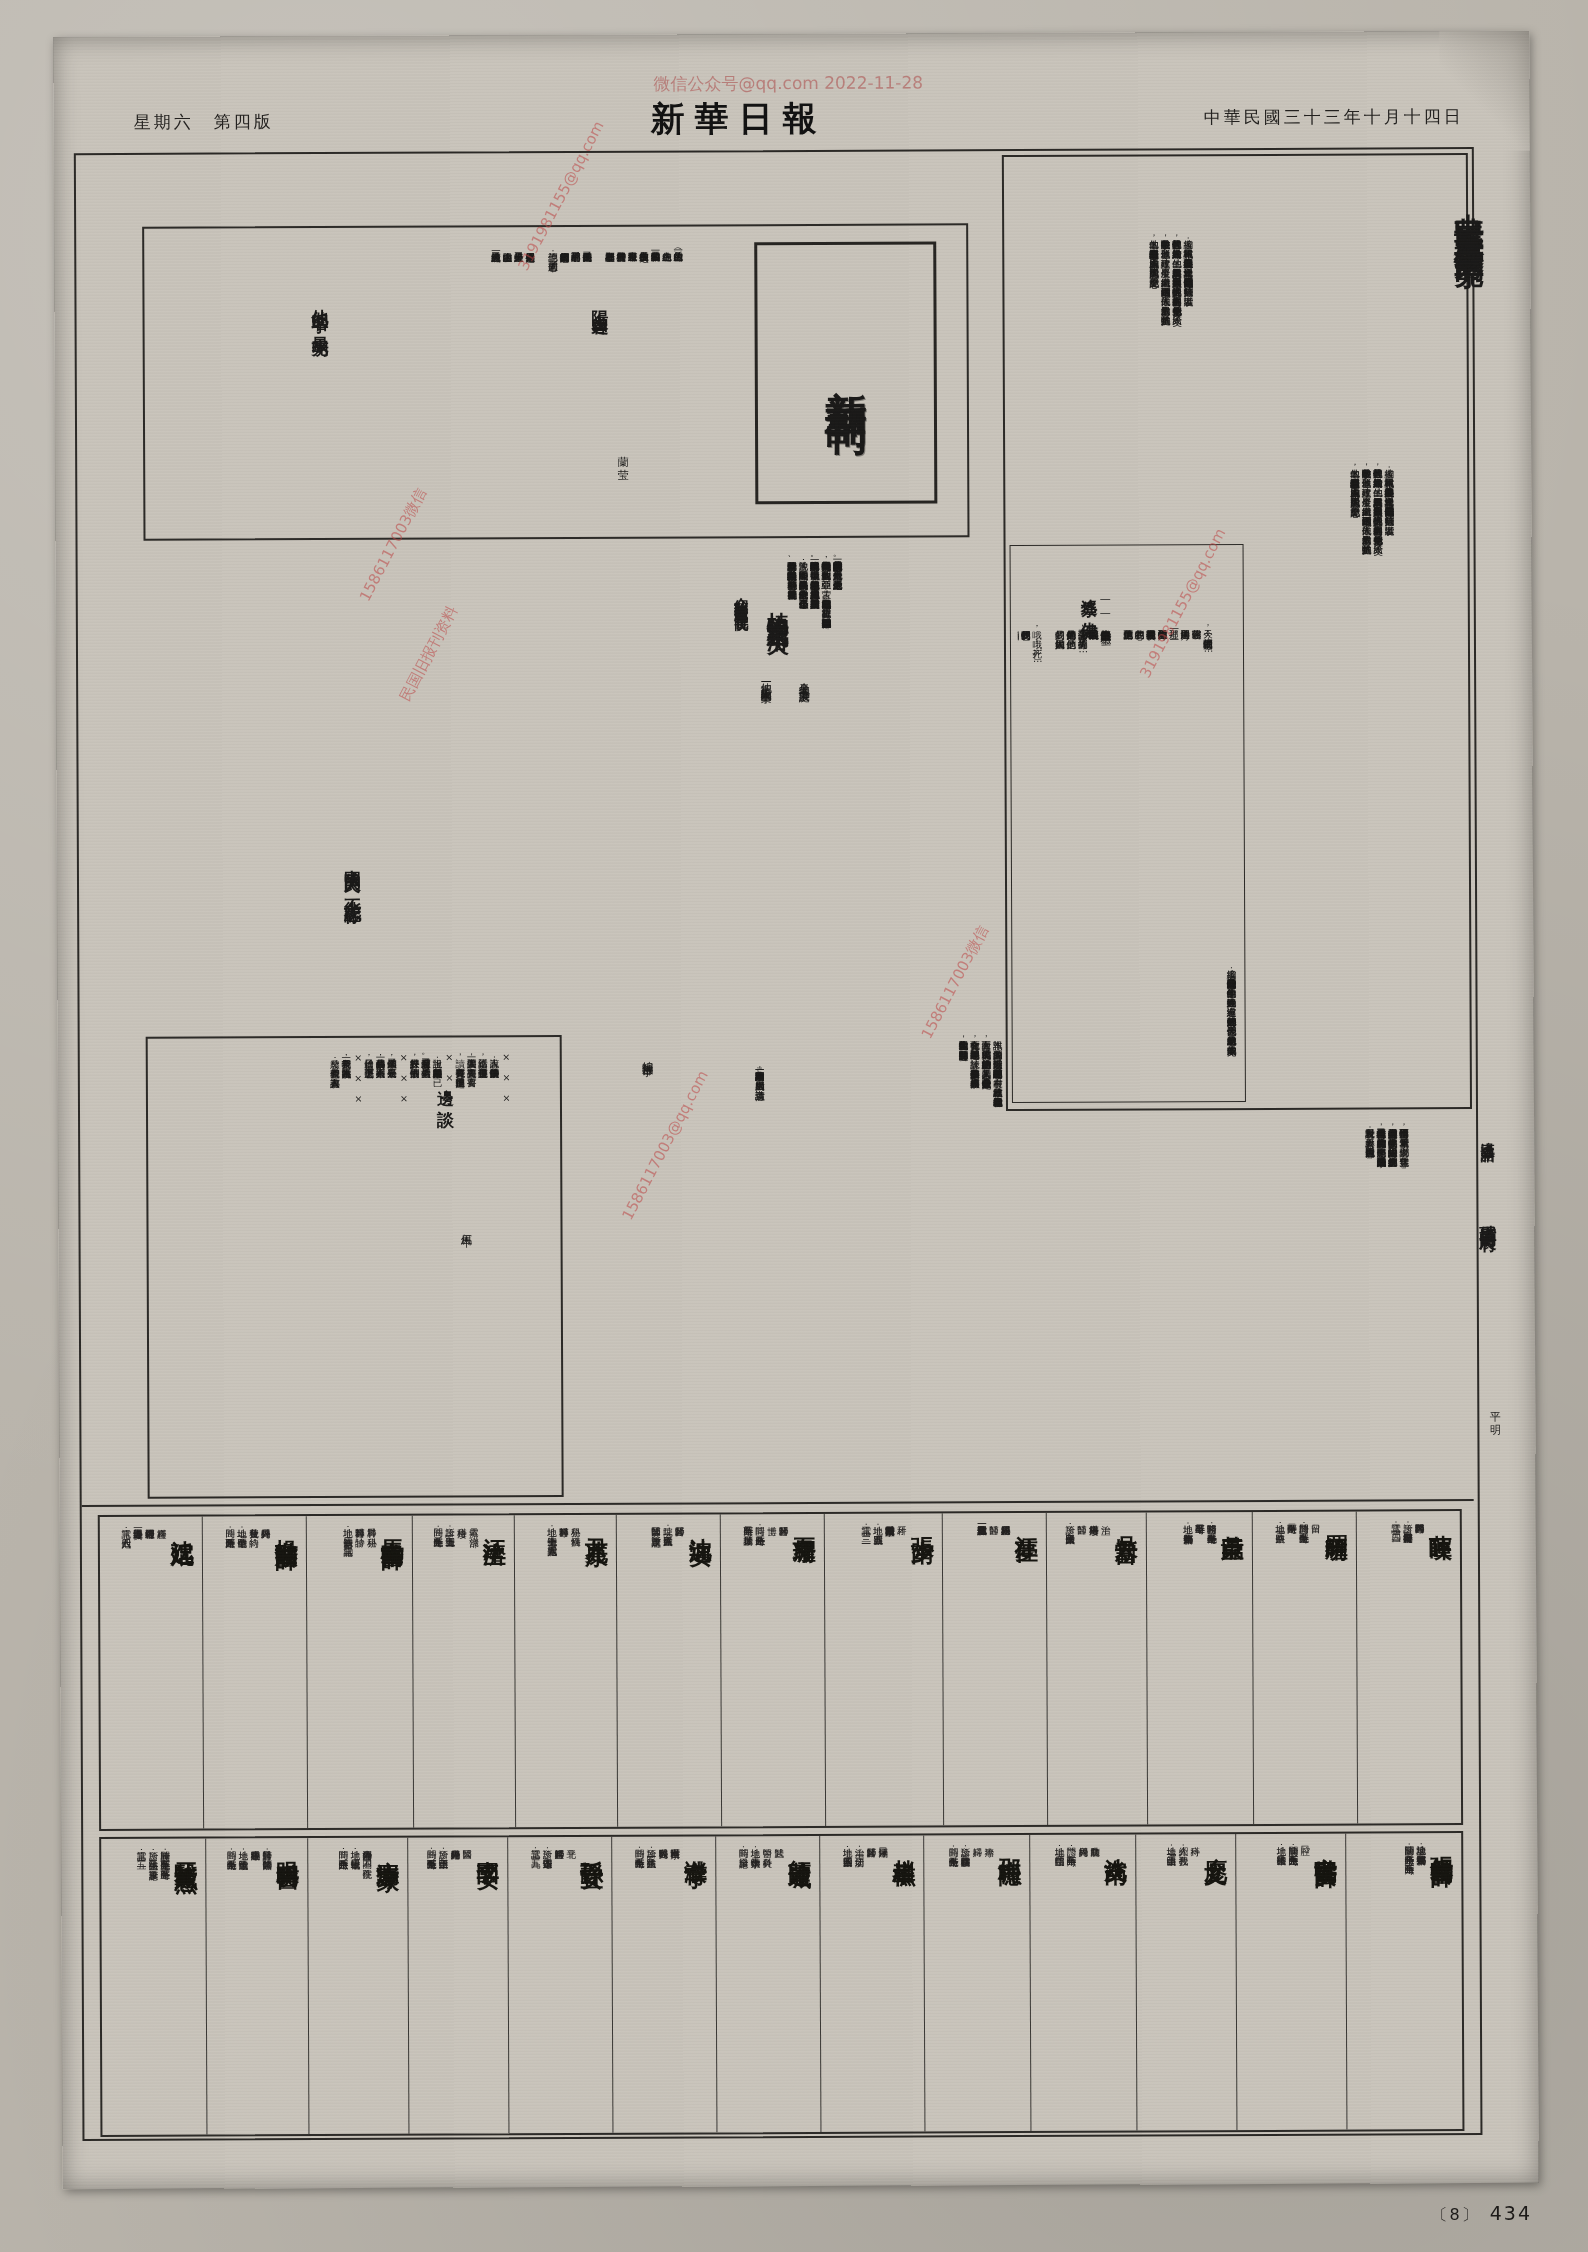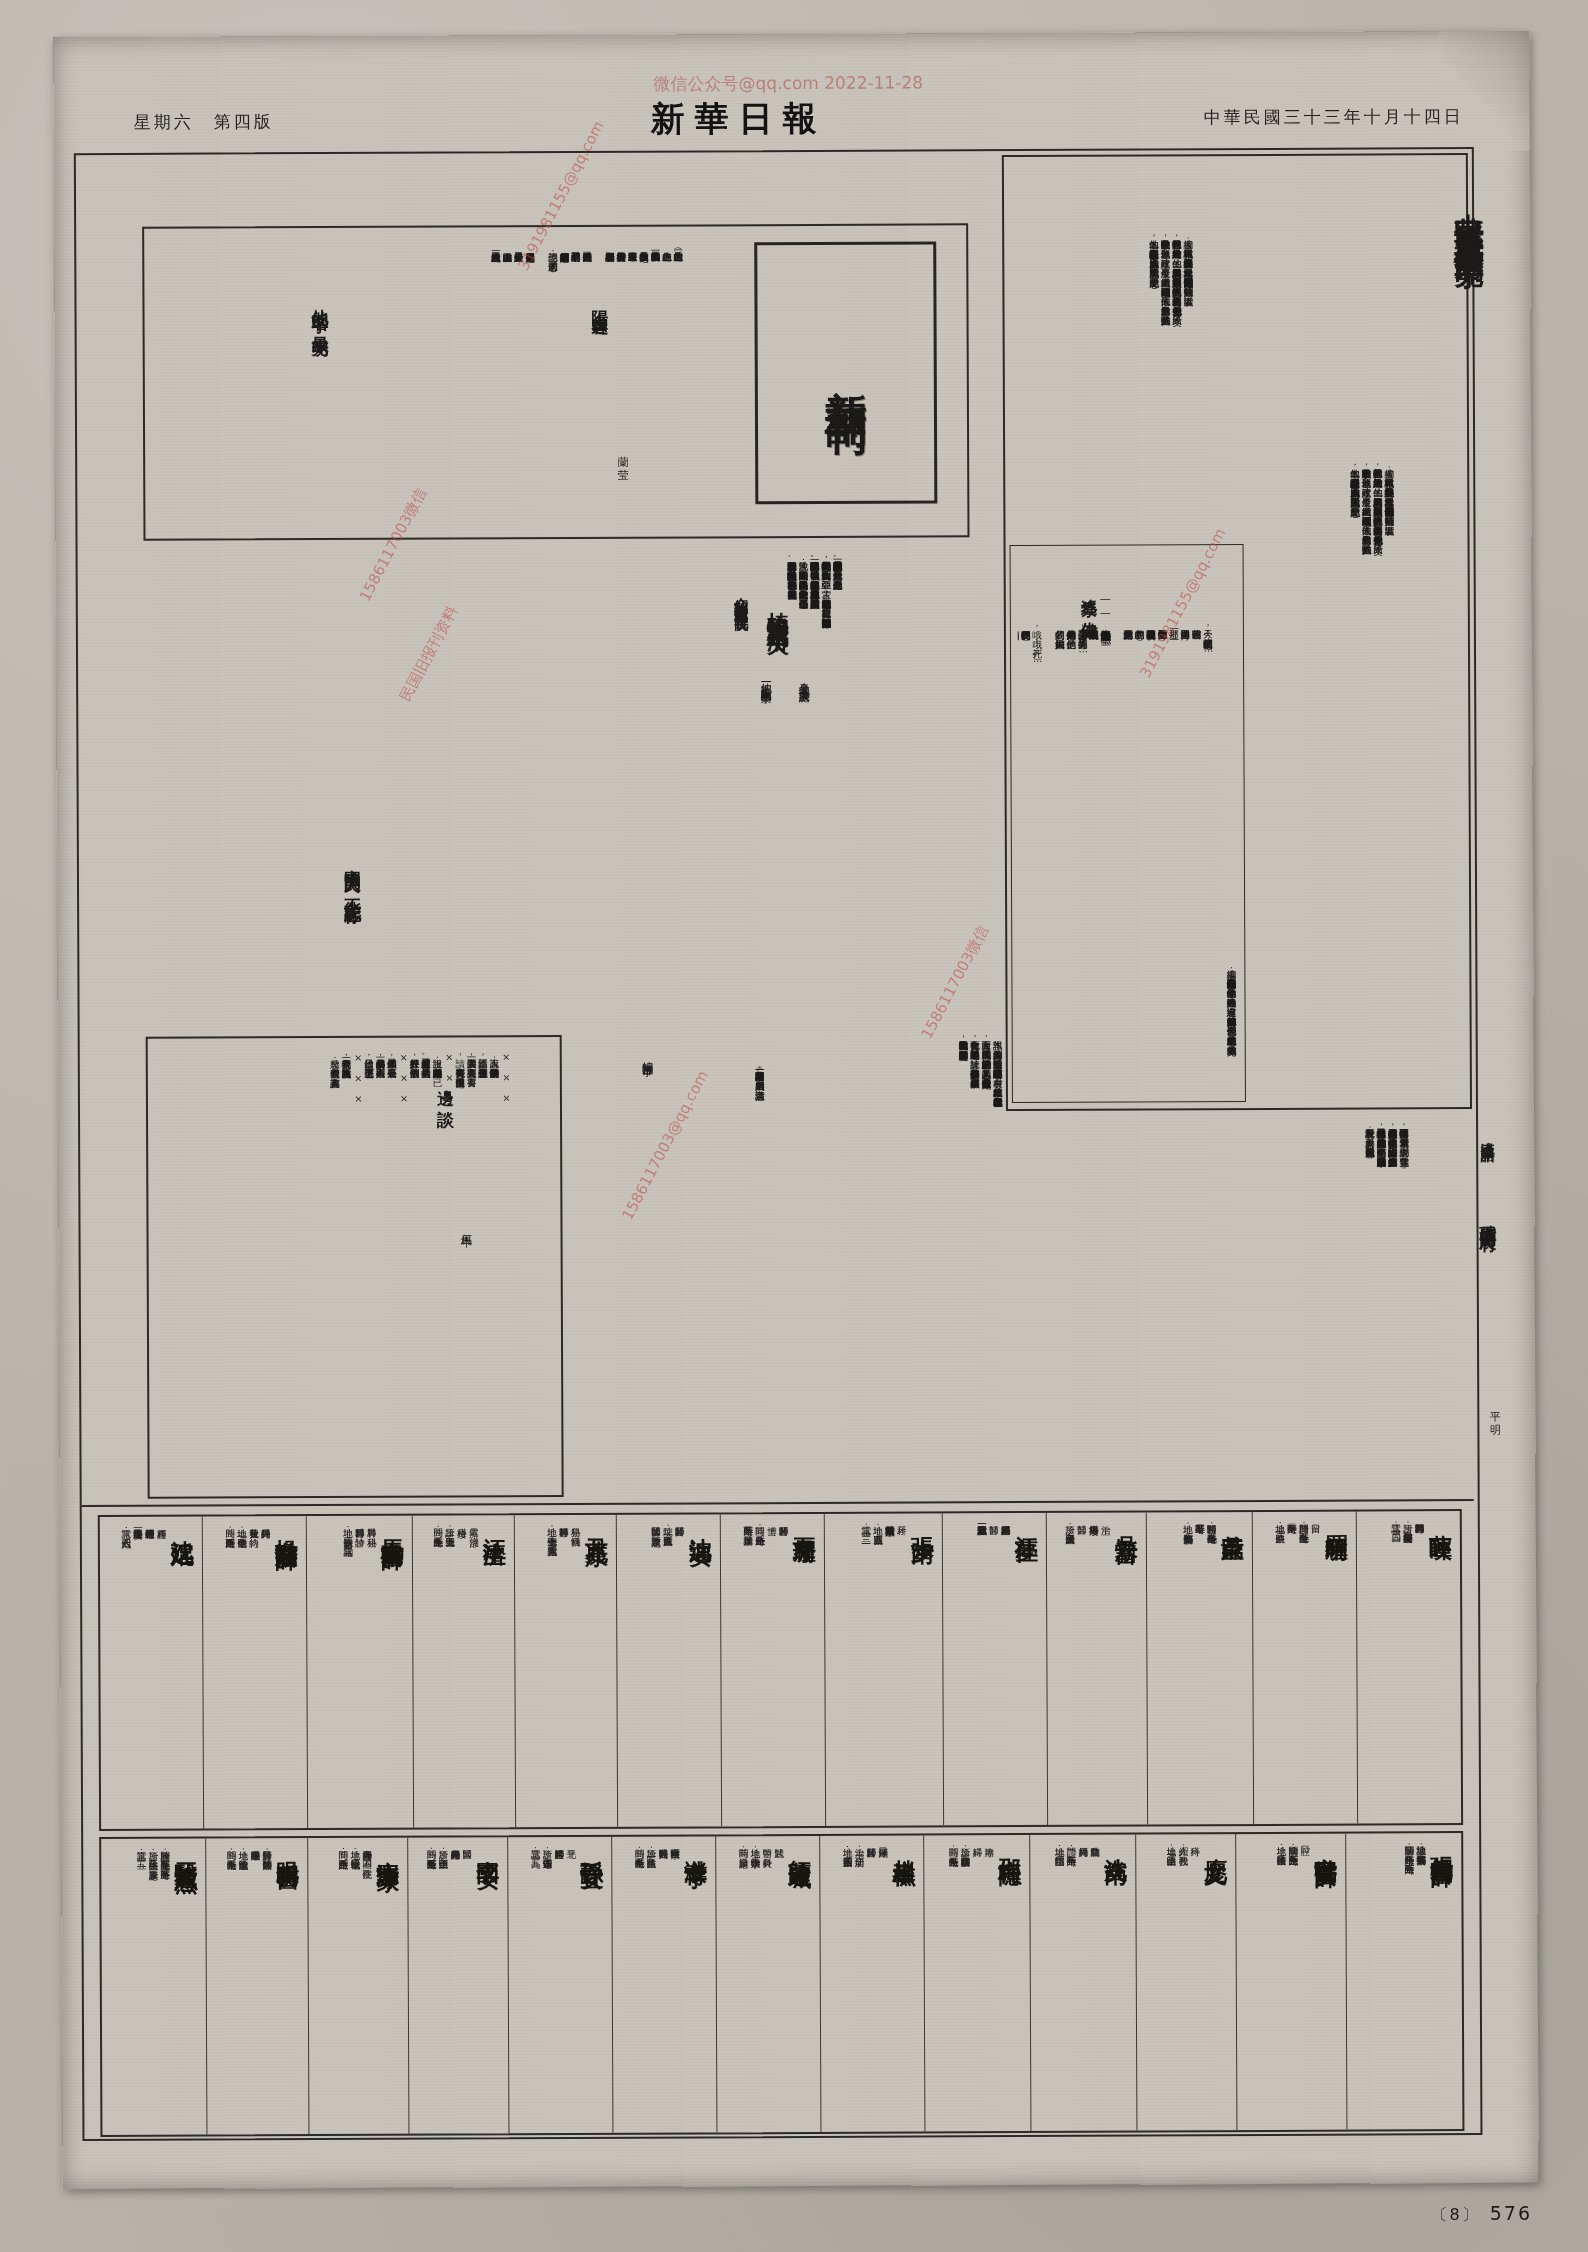--- a/index.html
+++ b/index.html
@@ -484,15 +484,15 @@
     <div class="wm rot" style="left:460px; top:230px;">3191981155@qq.com</div>
     <div class="wm rot" style="left:300px; top:560px;">1586117003微信</div>
     <div class="wm rot" style="left:340px; top:660px;">民国旧报刊资料</div>
     <div class="wm rot" style="left:560px; top:1180px;">1586117003@qq.com</div>
     <div class="wm rot" style="left:1080px; top:640px;">3191981155@qq.com</div>
     <div class="wm rot" style="left:860px; top:1000px;">1586117003微信</div>
 
   </div>
 
   <div class="folio">
-    <span class="brk">〔8〕</span><span>576</span>
+    <span class="brk">〔8〕</span><span>434</span>
   </div>
 </div>
 
 </body></html>

